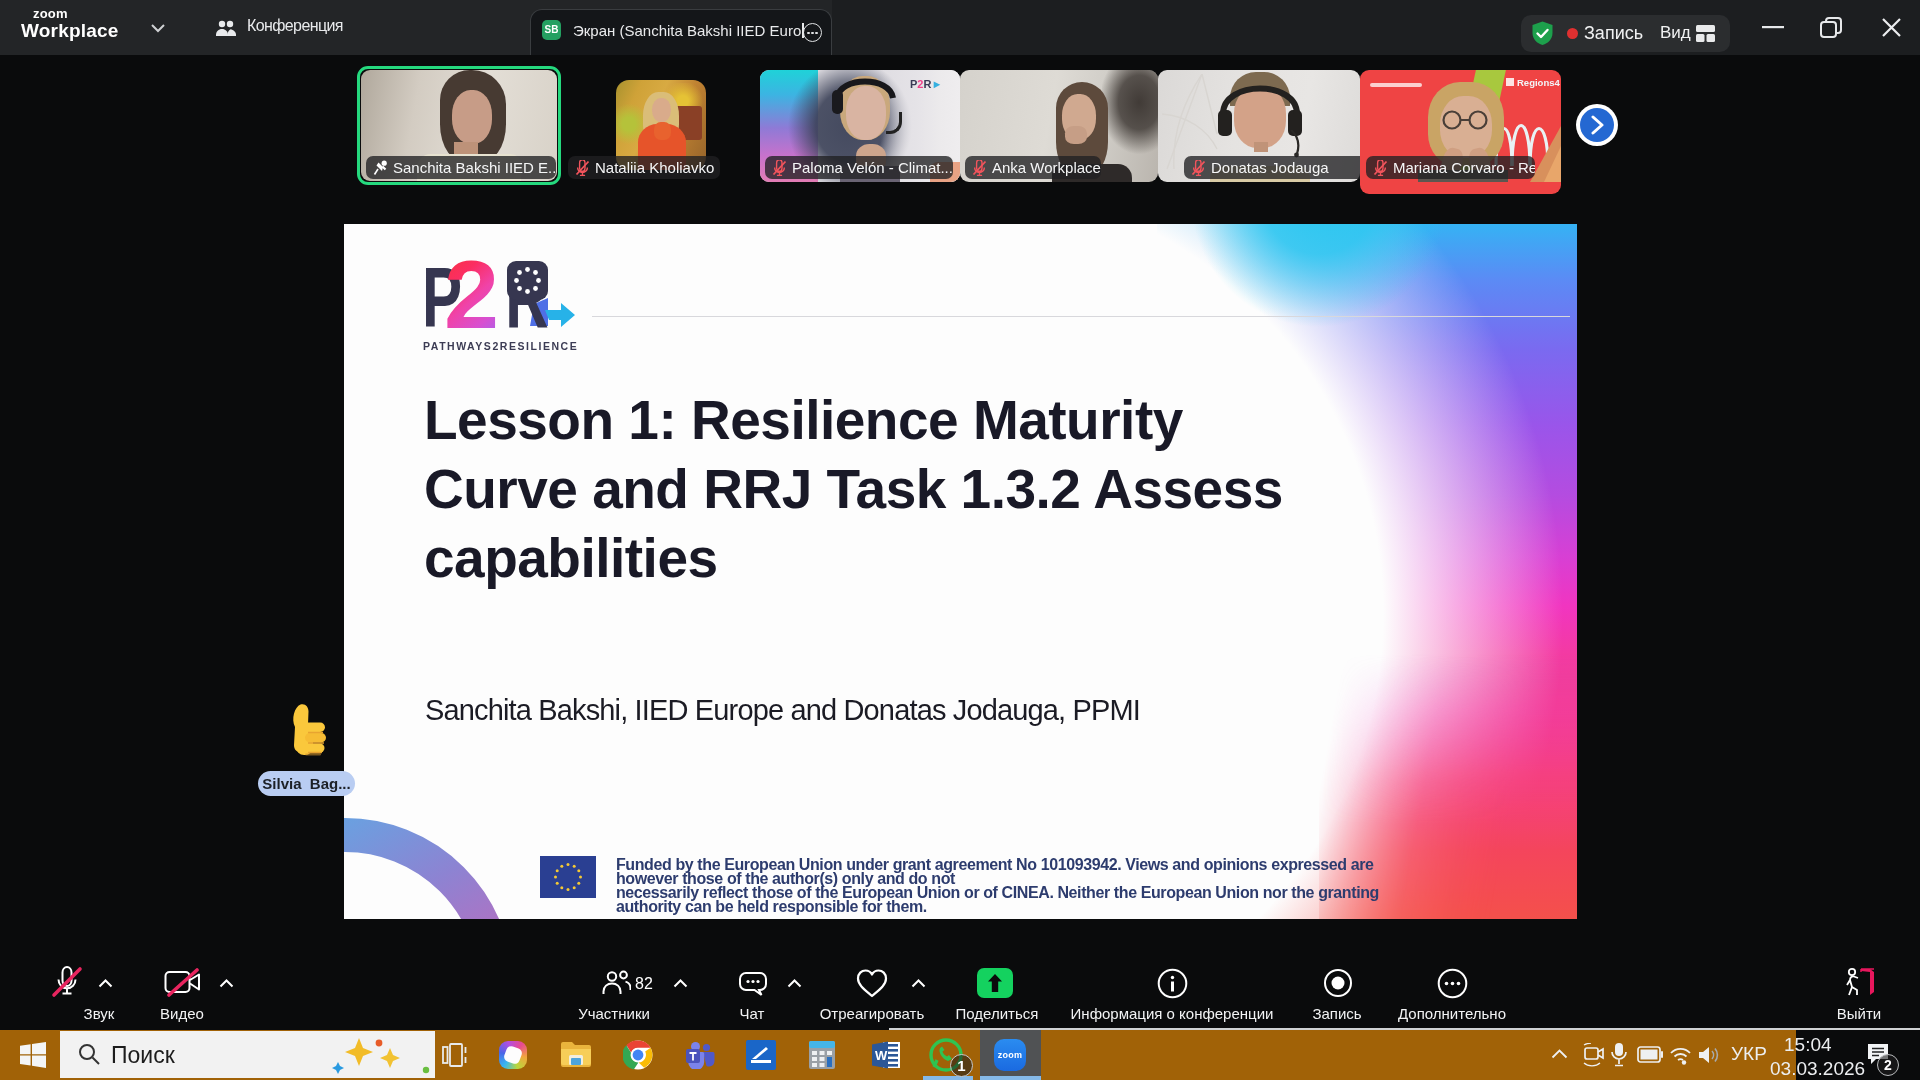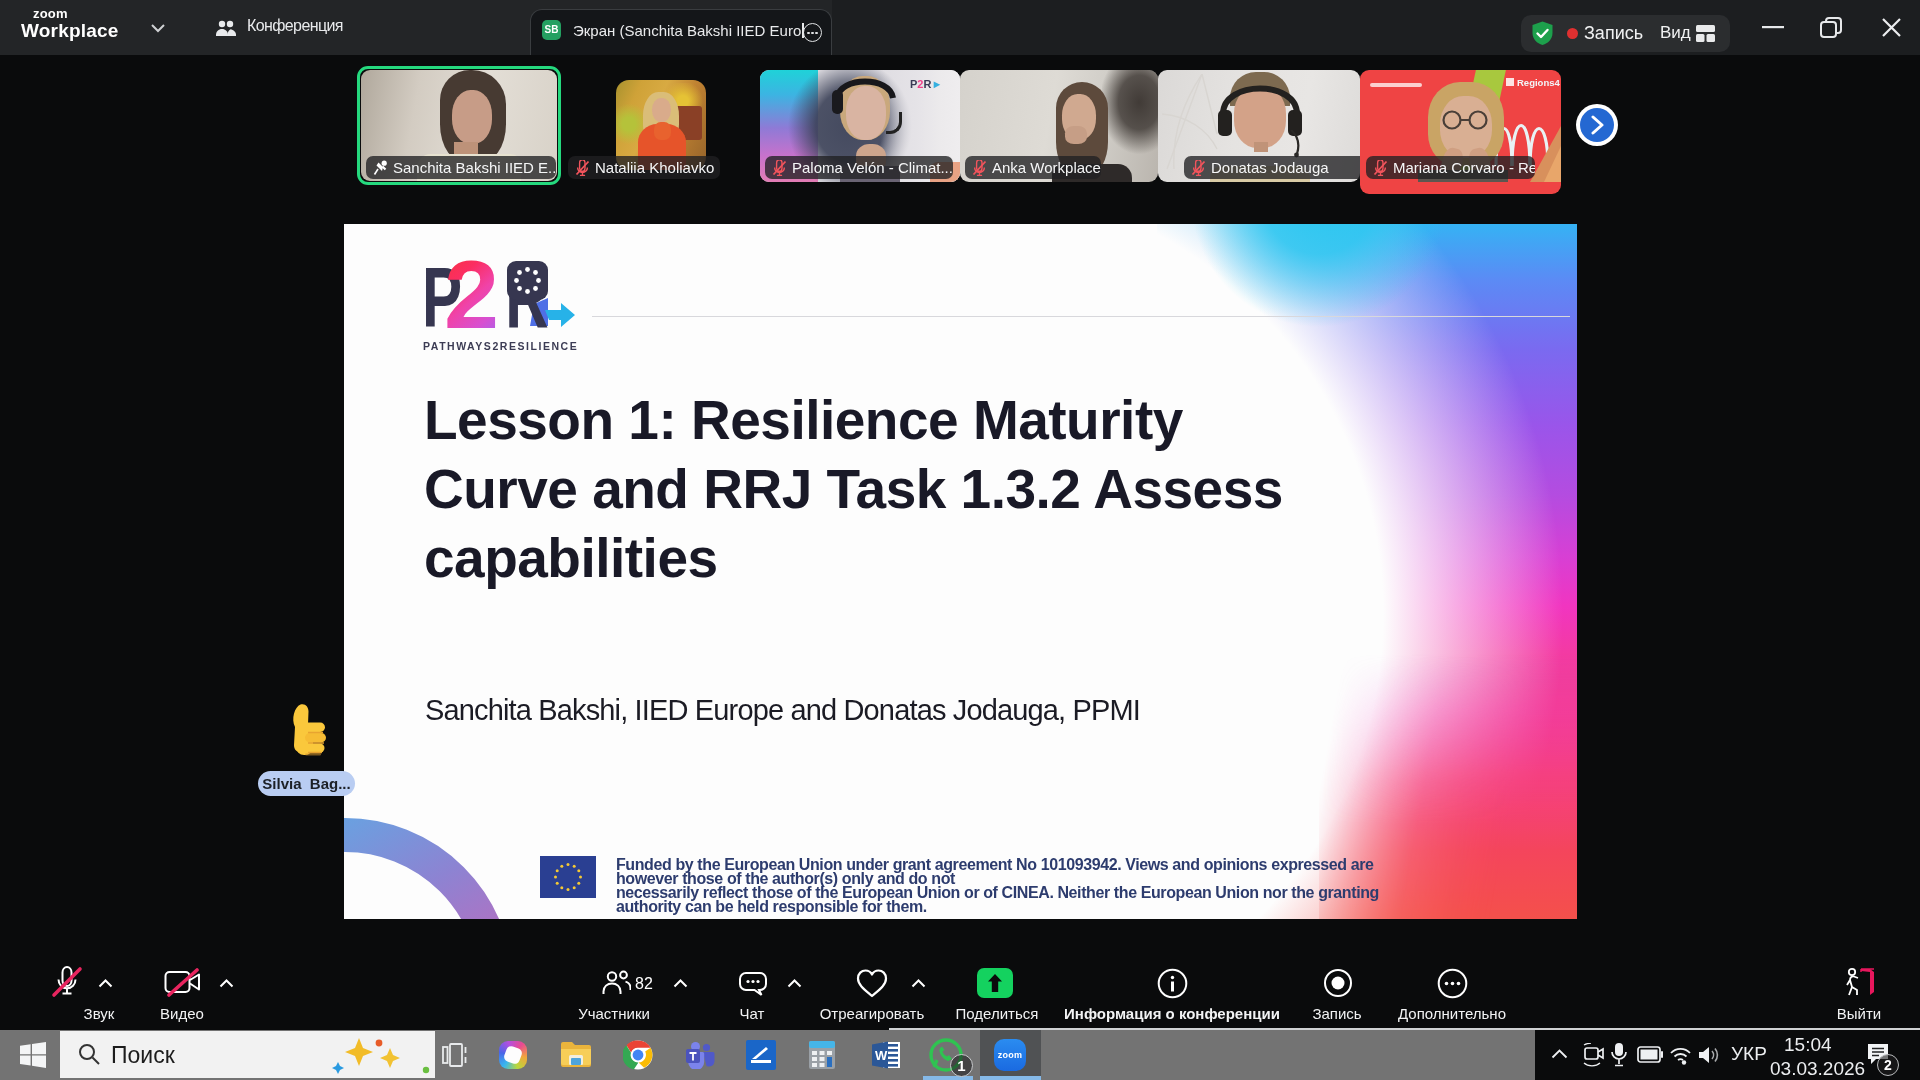--- a/index.html
+++ b/index.html
@@ -50,21 +50,21 @@
   
   .vth { position:absolute; top:70px; height:112px; border-radius:9px; overflow:hidden; }
   .vlabel { position:absolute; height:23px; background:rgba(32,32,34,0.78); border-radius:7px; color:#f5f6f7; font-size:15px; line-height:23px; white-space:nowrap; overflow:hidden; }
   .vlabel .mic { display:inline-block; vertical-align:-3px; margin:0 5px 0 7px; }
   .vlabel .txt { padding-right:8px; }
 
   
   .tb-label { position:absolute; top:1005px; color:#f2f3f4; font-size:15px; text-align:center; white-space:nowrap; transform:translateX(-50%); }
 
   
-  #taskbar { position:absolute; left:0; top:1030px; width:1535px; height:50px; background:#737373; }
+  #taskbar { position:absolute; left:0; top:1030px; width:1796px; height:50px; background:#a16207; }
   #searchbox { position:absolute; left:60px; top:1px; width:375px; height:47px; background:#f2f2f2; }
   #searchbox .stext { position:absolute; left:51px; top:11px; font-size:23px; color:#1c1c1c; }
   .zoomtile { position:absolute; left:980px; top:0; width:61px; height:46px; background:#505254; }
   .ul1 { position:absolute; left:923px; top:46px; width:50px; height:4px; background:#85b9e8; }
   .ul2 { position:absolute; left:980px; top:46px; width:61px; height:4px; background:#85b9e8; }
   .whiteline { position:absolute; left:889px; top:-2px; width:1031px; height:2px; background:#cfd2d4; }
   .tray { color:#eceef0; }
 </style>
 </head>
 <body>
@@ -404,21 +404,21 @@
     <div class="abs" style="left:977px;top:968px;width:36px;height:30px;background:#14d25f;border-radius:7px;"></div>
     <svg class="abs" style="left:985px;top:972px" width="20" height="22" viewBox="0 0 20 22">
         <path d="M10 2 L17 9.5 H13.2 V20 H6.8 V9.5 H3 Z" fill="#0b0b0c"></path>
       </svg>
     <div class="tb-label" style="left:997px;">Поделиться</div>
     <svg class="abs" style="left:1157px;top:968px" width="31" height="31" viewBox="0 0 31 31">
         <circle cx="15.5" cy="15.5" r="13.8" stroke="#fff" stroke-width="2" fill="none"></circle>
         <circle cx="15.5" cy="9.5" r="1.7" fill="#fff"></circle>
         <rect x="14" y="13.5" width="3" height="10" fill="#fff"></rect>
       </svg>
-    <div class="tb-label" style="left:1172px;font-weight:bold;">Информация о конференции</div>
+    <div class="tb-label" style="left:1172px;">Информация о конференции</div>
     <svg class="abs" style="left:1323px;top:968px" width="30" height="30" viewBox="0 0 30 30">
         <circle cx="15" cy="15" r="13" stroke="#fff" stroke-width="2" fill="none"></circle>
         <circle cx="15" cy="15" r="6.5" fill="#fff"></circle>
       </svg>
     <div class="tb-label" style="left:1337px;">Запись</div>
     <svg class="abs" style="left:1437px;top:968px" width="31" height="31" viewBox="0 0 31 31">
         <circle cx="15.5" cy="15.5" r="13.8" stroke="#fff" stroke-width="2" fill="none"></circle>
         <circle cx="9.5" cy="15.5" r="1.8" fill="#fff"></circle>
         <circle cx="15.5" cy="15.5" r="1.8" fill="#fff"></circle>
         <circle cx="21.5" cy="15.5" r="1.8" fill="#fff"></circle>

